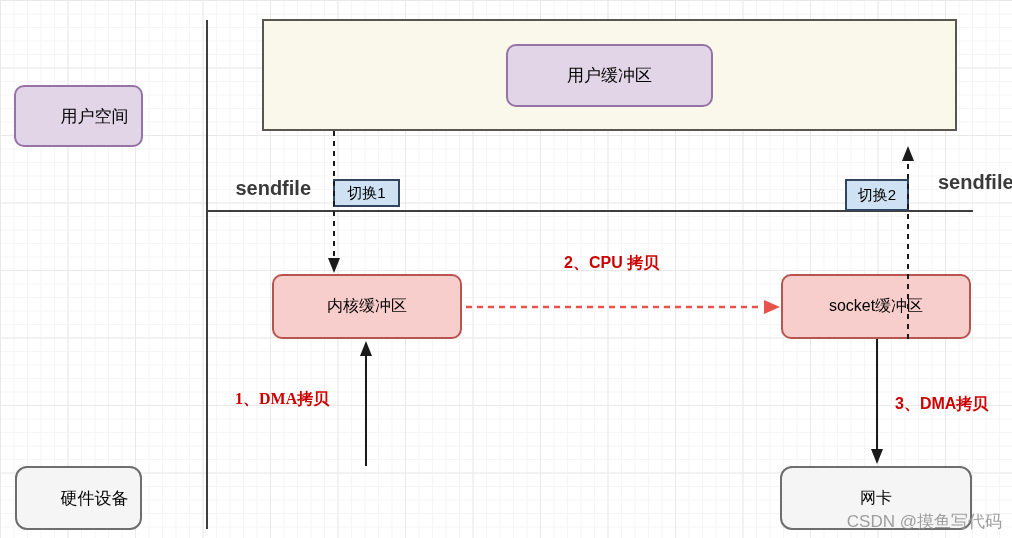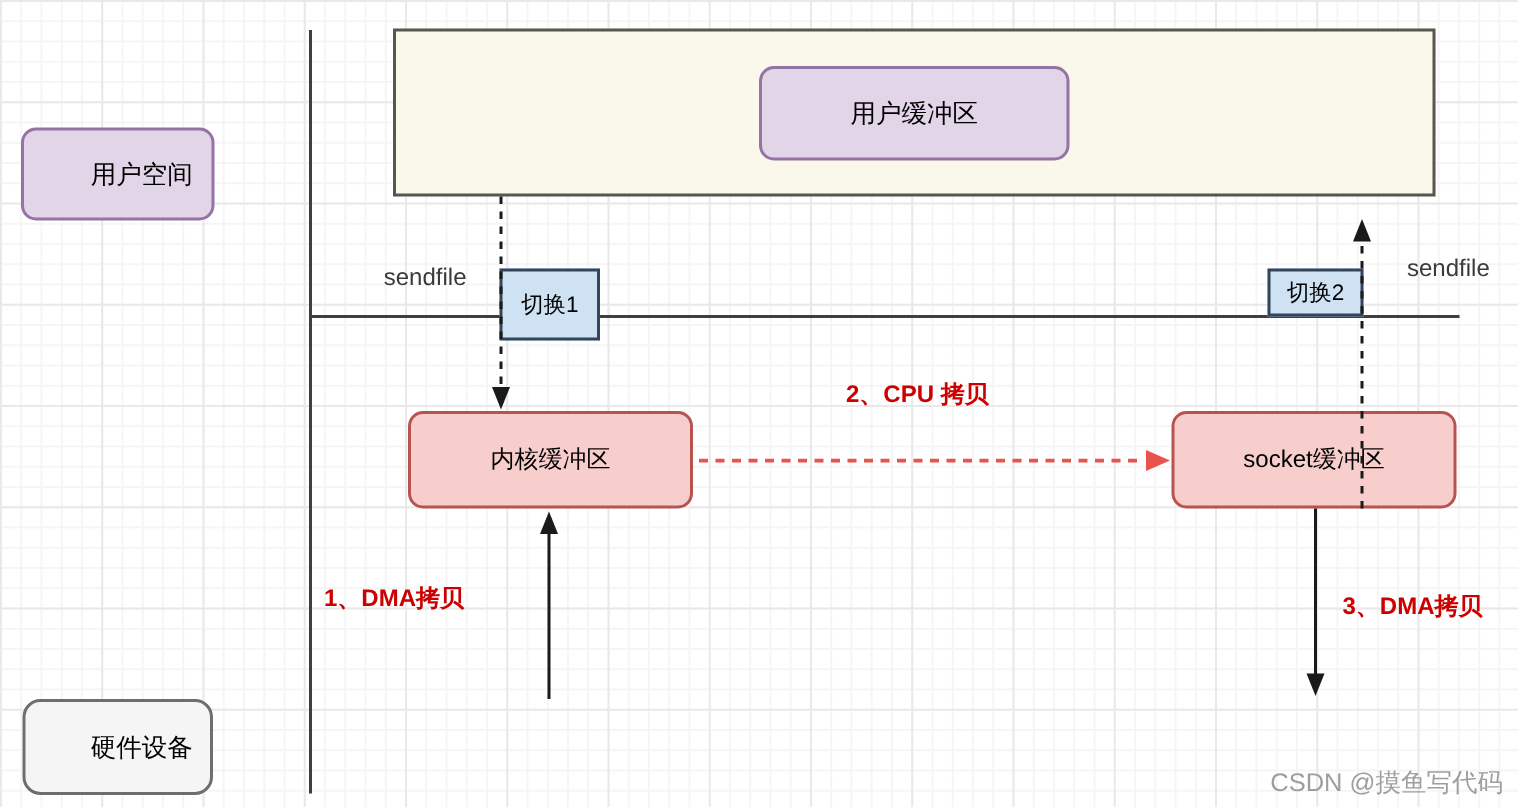--- a/index.html
+++ b/index.html
@@ -42,23 +42,24 @@
     border: 2px solid #57564f;
   }
   .bluebox {
     background: #cfe2f3;
     border: 2px solid #32455c;
     font-size: 15px;
     border-radius: 0;
   }
   .plain-label {
     position: absolute;
-    font-size: 16px;
+    font-size: 20px;
     color: #3a3a3a;
     white-space: nowrap;
+    font-weight: bold;
   }
   .red-label {
     position: absolute;
     font-size: 16px;
     font-weight: bold;
     color: #cc0000;
     white-space: nowrap;
   }
   .watermark {
     position: absolute;
@@ -88,36 +89,39 @@
   <div class="node lane lavender" style="left:14px; top:85px; width:129px; height:62px;">
     <span>用户空间</span>
   </div>
   <div class="node lane graybox" style="left:15px; top:466px; width:127px; height:64px;">
     <span>硬件设备</span>
   </div>
 
   <div class="plain-label" style="left:226px; top:177px; width:85px; text-align:right;">sendfile</div>
   <div class="plain-label" style="left:938px; top:171px;">sendfile</div>
 
-  <div class="node bluebox" style="left:333px; top:179px; width:67px; height:48px;">
+  <div class="node bluebox" style="left:333px; top:179px; width:67px; height:28px;">
     <span>切换1</span>
   </div>
   <div class="node bluebox" style="left:845px; top:179px; width:64px; height:32px;">
     <span>切换2</span>
   </div>
 
   <div class="node pink" style="left:272px; top:274px; width:190px; height:65px;">
     <span>内核缓冲区</span>
   </div>
   <div class="node pink" style="left:781px; top:274px; width:190px; height:65px;">
     <span>socket缓冲区</span>
   </div>
 
+  <div class="node graybox" style="left:780px; top:466px; width:192px; height:64px;">
+    <span>网卡</span>
+  </div>
 
-  <div class="red-label" style="left:216px; top:389px;">1、DMA拷贝</div>
+  <div class="red-label" style="left:235px; top:389px;font-family:Liberation Serif, serif;">1、DMA拷贝</div>
   <div class="red-label" style="left:564px; top:253px;">2、CPU 拷贝</div>
   <div class="red-label" style="left:895px; top:394px;">3、DMA拷贝</div>
 
   <svg class="layer" viewBox="0 0 1012 538">
     <g>
       <line x1="334" y1="131" x2="334" y2="258" stroke="#1a1a1a" stroke-width="2" stroke-dasharray="5,5"></line>
       <polygon points="334,273 328,258 340,258" fill="#1a1a1a"></polygon>
     </g>
     <g>
       <line x1="908" y1="339" x2="908" y2="161" stroke="#1a1a1a" stroke-width="2" stroke-dasharray="5,5"></line>

